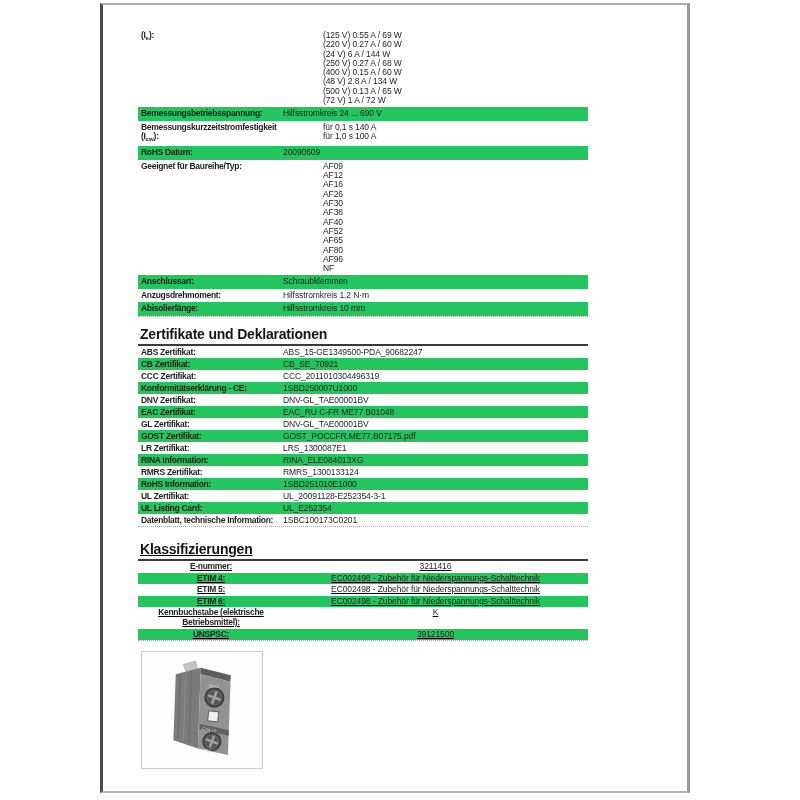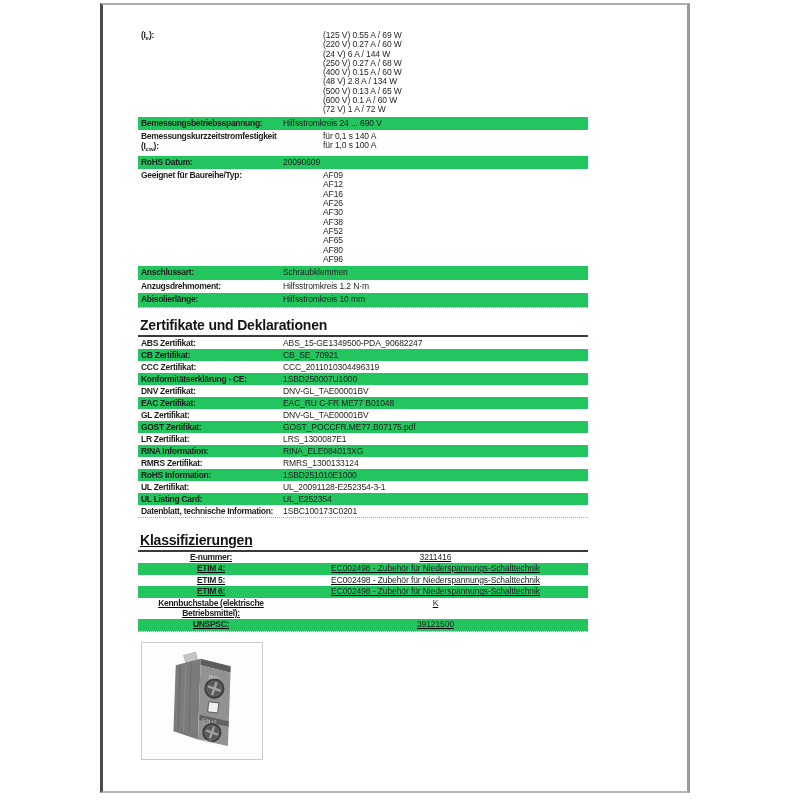--- a/index.html
+++ b/index.html
@@ -44,21 +44,20 @@
       <div class="row">
         <div class="lbl"><span>(I</span><span class="sub">e</span><span>):</span></div>
         <div class="val list">
             <div>(125 V) 0.55 A / 69 W</div>
             <div>(220 V) 0.27 A / 60 W</div>
             <div>(24 V) 6 A / 144 W</div>
             <div>(250 V) 0.27 A / 68 W</div>
             <div>(400 V) 0.15 A / 60 W</div>
             <div>(48 V) 2.8 A / 134 W</div>
             <div>(500 V) 0.13 A / 65 W</div>
-            <div>(600 V) 0.1 A / 60 W</div>
             <div>(72 V) 1 A / 72 W</div>
           </div>
       </div>
       <div class="row shaded">
         <div class="lbl">Bemessungsbetriebsspannung:</div>
         <div class="val">Hilfsstromkreis 24 ... 690 V</div>
       </div>
       <div class="row">
         <div class="lbl"><span>Bemessungskurzzeitstromfestigkeit</span> <span>(I</span><span class="sub">cw</span><span>):</span></div>
         <div class="val list">
@@ -72,24 +71,26 @@
       </div>
       <div class="row">
         <div class="lbl">Geeignet für Baureihe/Typ:</div>
         <div class="val list">
             <div>AF09</div>
             <div>AF12</div>
             <div>AF16</div>
             <div>AF26</div>
             <div>AF30</div>
             <div>AF38</div>
+            <div>AF40</div>
             <div>AF52</div>
             <div>AF65</div>
             <div>AF80</div>
             <div>AF96</div>
+            <div>NF</div>
           </div>
       </div>
       <div class="row shaded">
         <div class="lbl">Anschlussart:</div>
         <div class="val">Schraubklemmen</div>
       </div>
       <div class="row">
         <div class="lbl">Anzugsdrehmoment:</div>
         <div class="val">Hilfsstromkreis 1.2 N·m</div>
       </div>

